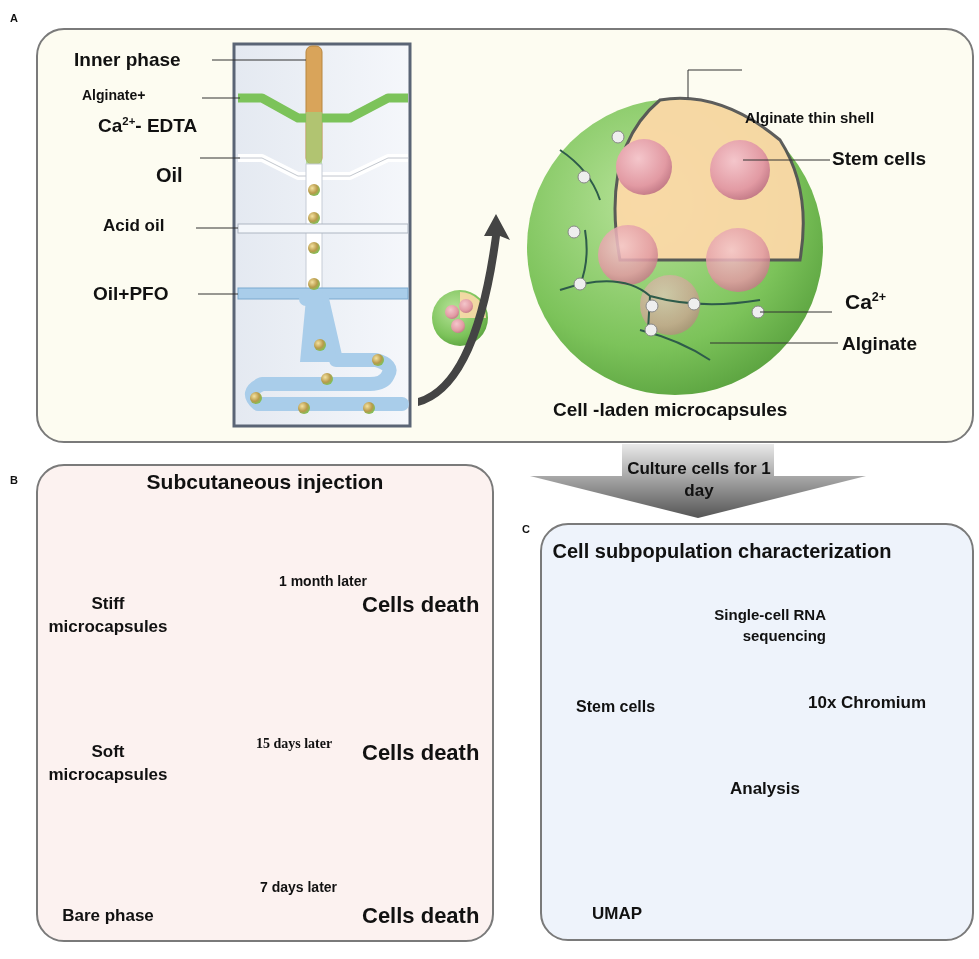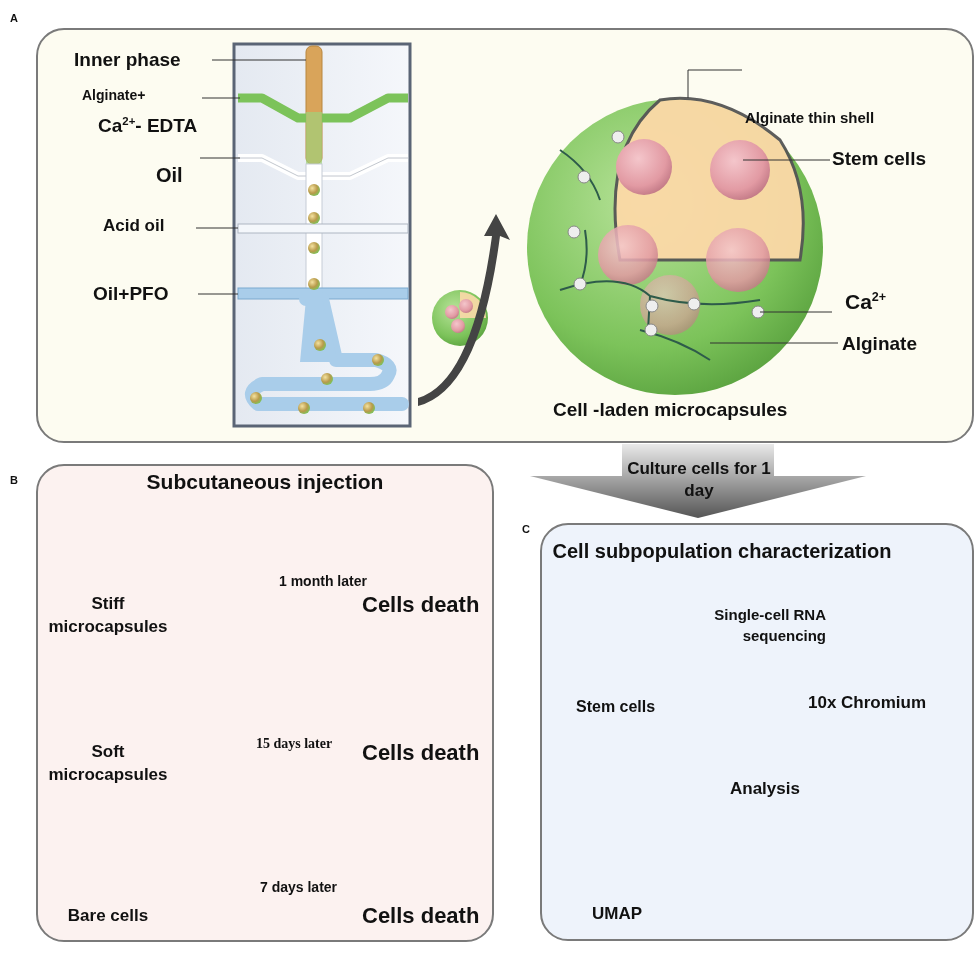--- a/index.html
+++ b/index.html
@@ -355,21 +355,21 @@
 <div class="lbl" style="left:259px;top:573px;font-size:14px;margin-left:20px;">1 month later</div>
 <div class="lbl" style="left:362px;top:592px;font-size:22px;">Cells death</div>
 
 <div class="lbl ctr" style="left:48px;top:740px;width:120px;font-size:17px;line-height:23px;white-space:normal;">
   <div>Soft</div>
   <div>microcapsules</div>
 </div>
 <div class="lbl" style="left:256px;top:736px;font-size:14px;font-family:Liberation Serif, serif;">15 days later</div>
 <div class="lbl" style="left:362px;top:740px;font-size:22px;">Cells death</div>
 
-<div class="lbl ctr" style="left:48px;top:906px;width:120px;font-size:17px;">Bare cells</div>
+<div class="lbl ctr" style="left:48px;top:906px;width:120px;font-size:17px;">Bare phase</div>
 <div class="lbl" style="left:260px;top:879px;font-size:14px;">7 days later</div>
 <div class="lbl" style="left:362px;top:903px;font-size:22px;">Cells death</div>
 
 <div class="panel-letter" style="left:522px;top:523px;">C</div>
 <div class="panel" id="panelC"></div>
 <div class="lbl ctr" style="left:540px;top:540px;width:364px;font-size:20px;">Cell subpopulation characterization</div>
 <div class="lbl" style="left:576px;top:698px;font-size:16px;">Stem cells</div>
 <div class="lbl ctr" style="left:676px;top:604px;width:150px;font-size:15px;line-height:21px;white-space:normal;text-align:right;">
   <div>Single-cell RNA</div>
   <div>sequencing</div>

